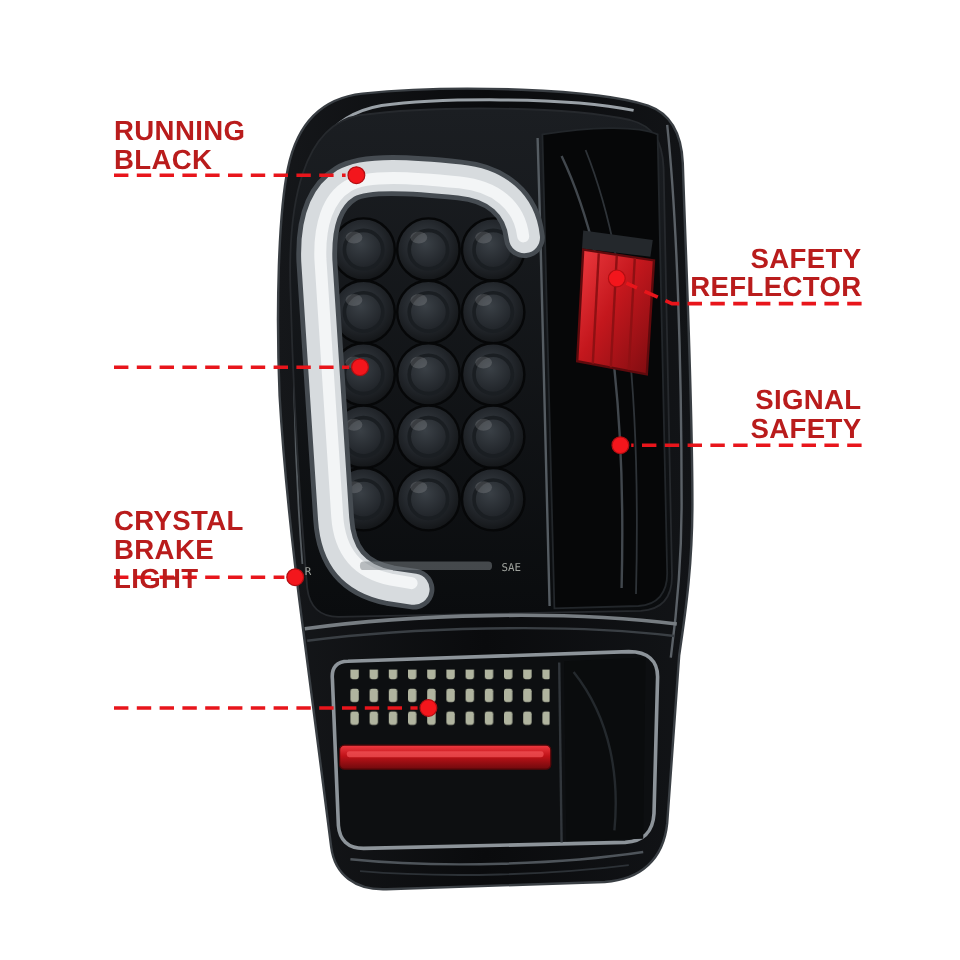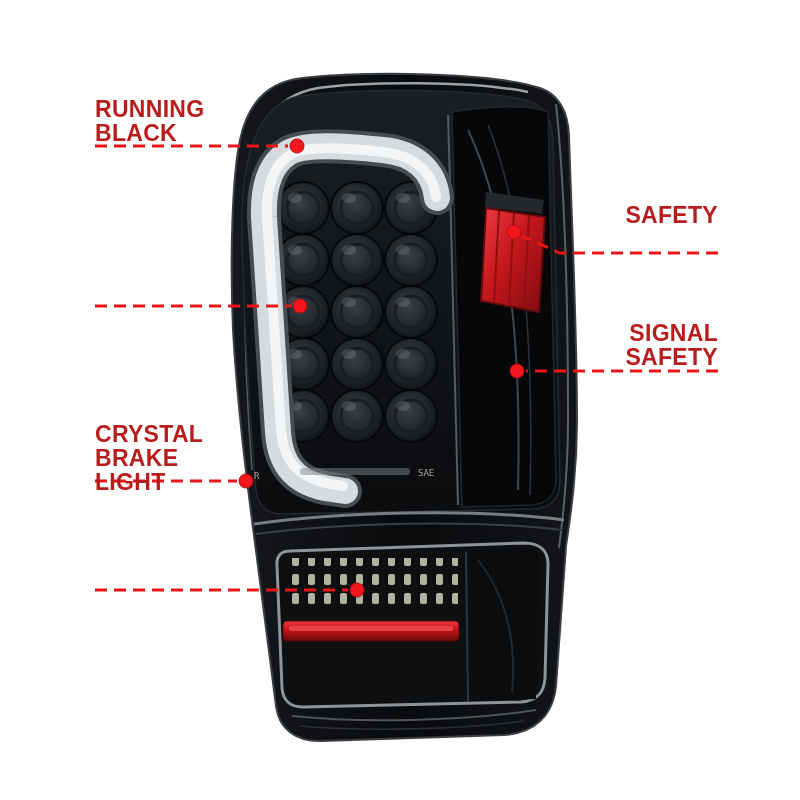--- a/index.html
+++ b/index.html
@@ -189,20 +189,21 @@
 
   <div class="callout" style="left:95px; top:422px;">
     <span>CRYSTAL</span>
     <span>BRAKE</span>
     <span>LIGHT</span>
   </div>
 
 
   <div class="callout right" style="right:82px; top:203px;margin-left:16px;">
     <span>SAFETY</span>
+    <span>REFLECTOR</span>
   </div>
 
   <div class="callout right" style="right:82px; top:321px;">
     <span>SIGNAL</span>
     <span>SAFETY</span>
   </div>
 
 </div>
 
 </body></html>

